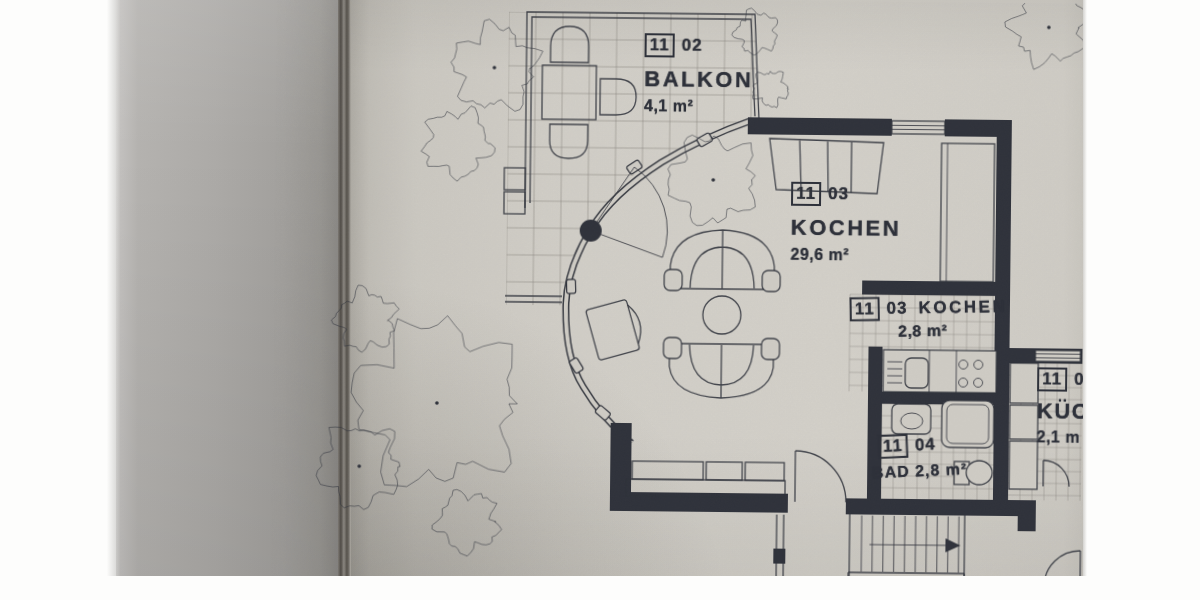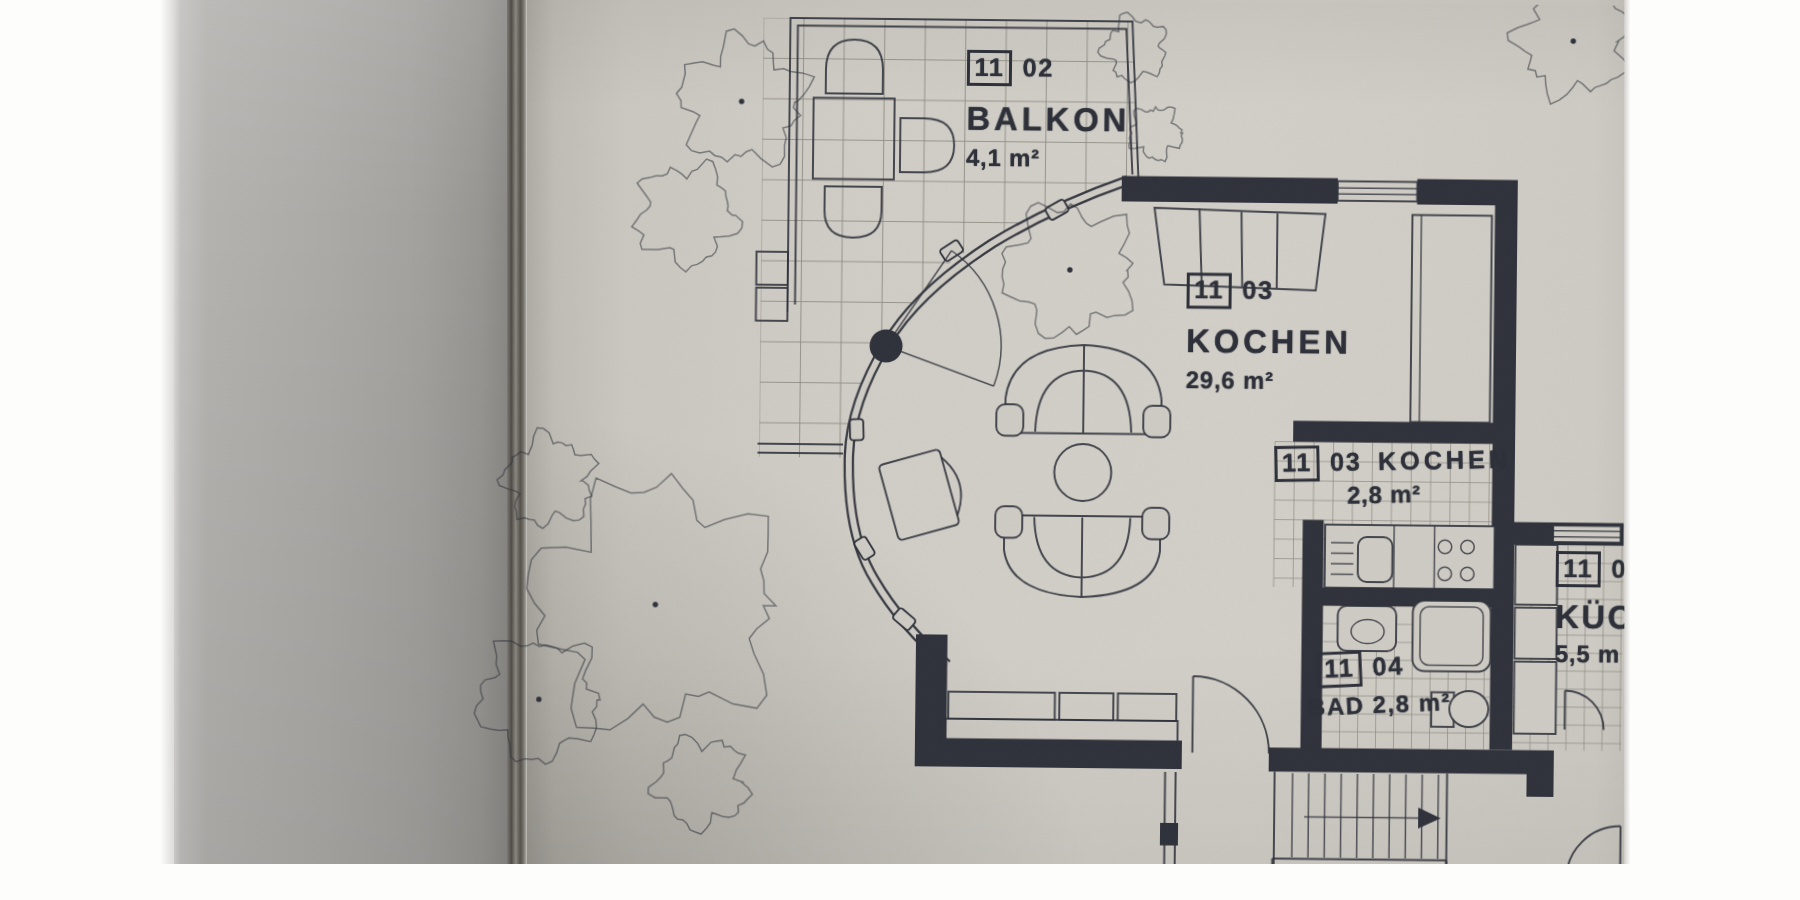--- a/index.html
+++ b/index.html
@@ -365,19 +365,19 @@
         <span>2,8 m²</span>
       </div>
     </div>
 
     <div class="room-label l1202" style="left:1038px;top:364px">
       <div class="head">
         <span class="unit-box">11</span>
         <span>02</span>
       </div>
       <div class="rname">KÜCH</div>
-      <div class="rarea">5,5 m</div>
+      <div class="rarea">2,1 m</div>
     </div>
   </div>
 
   <div class="edge-left"></div>
   <div class="edge-right"></div>
 </div>
 
 </body></html>

